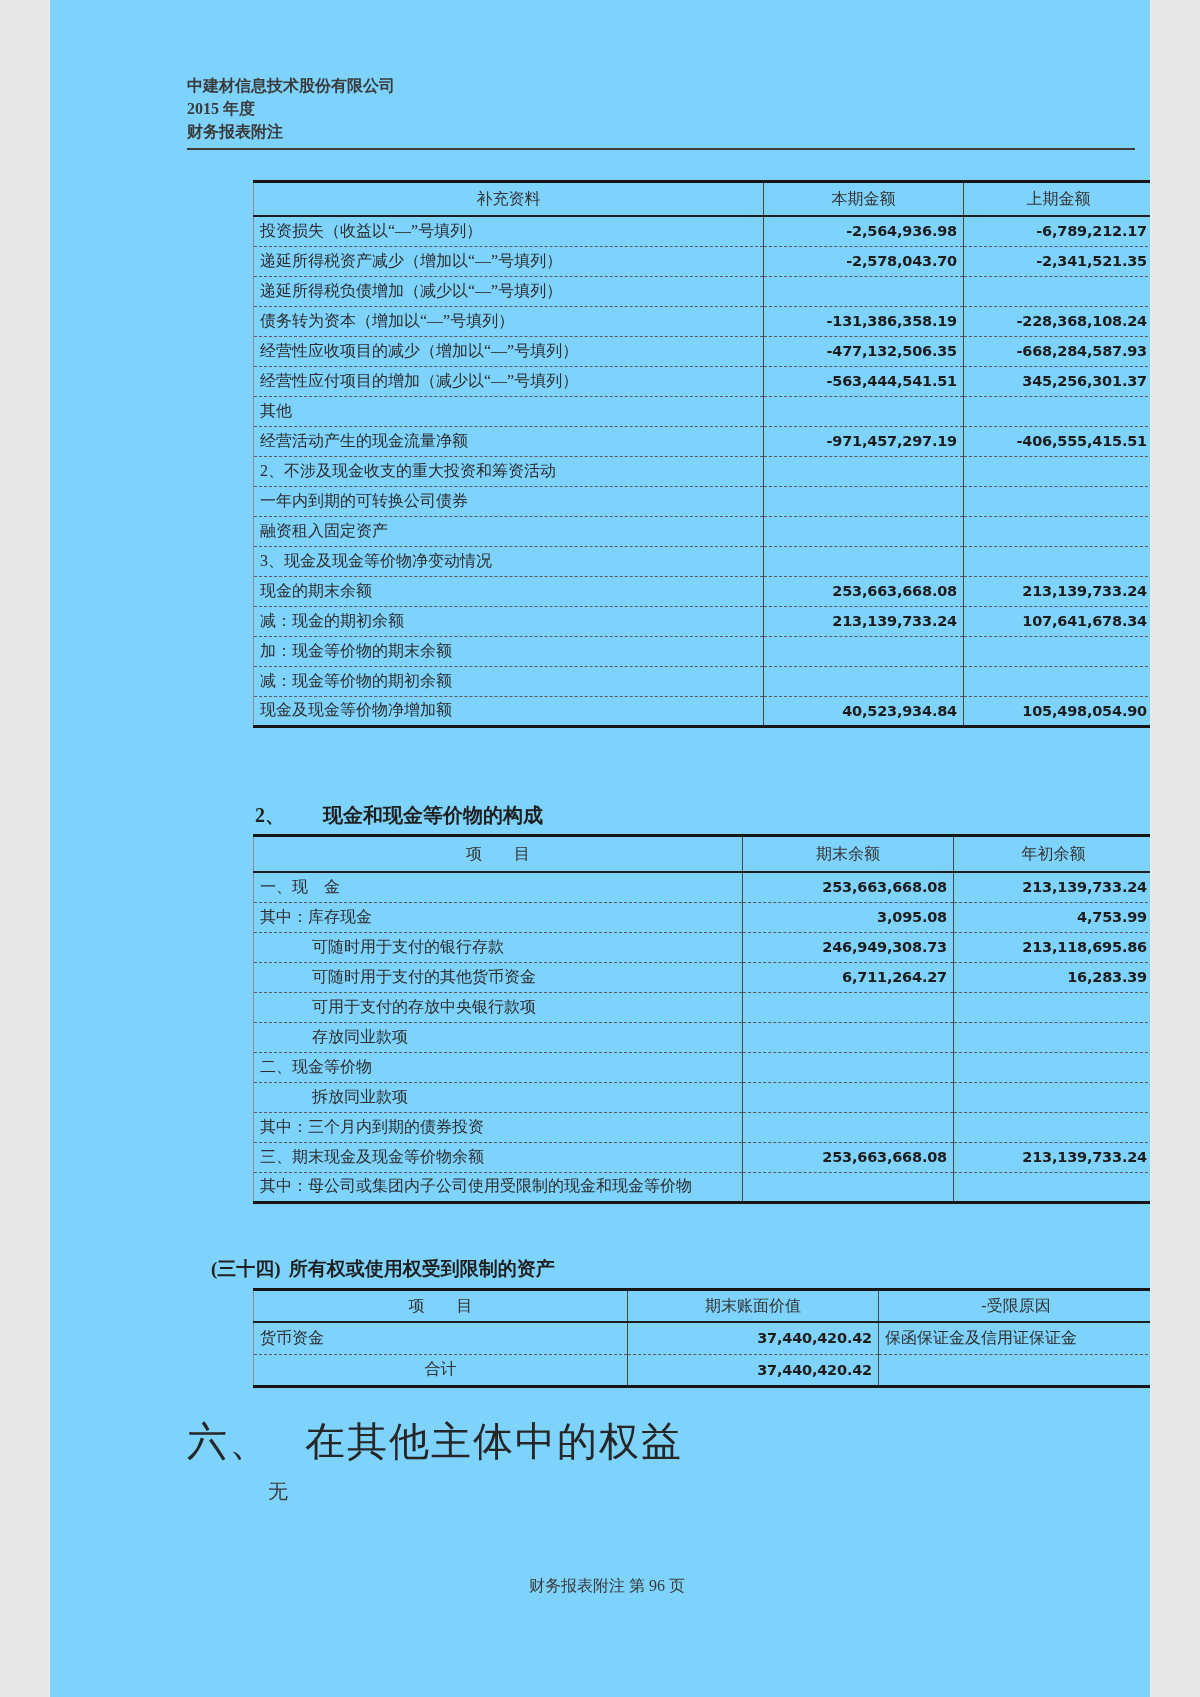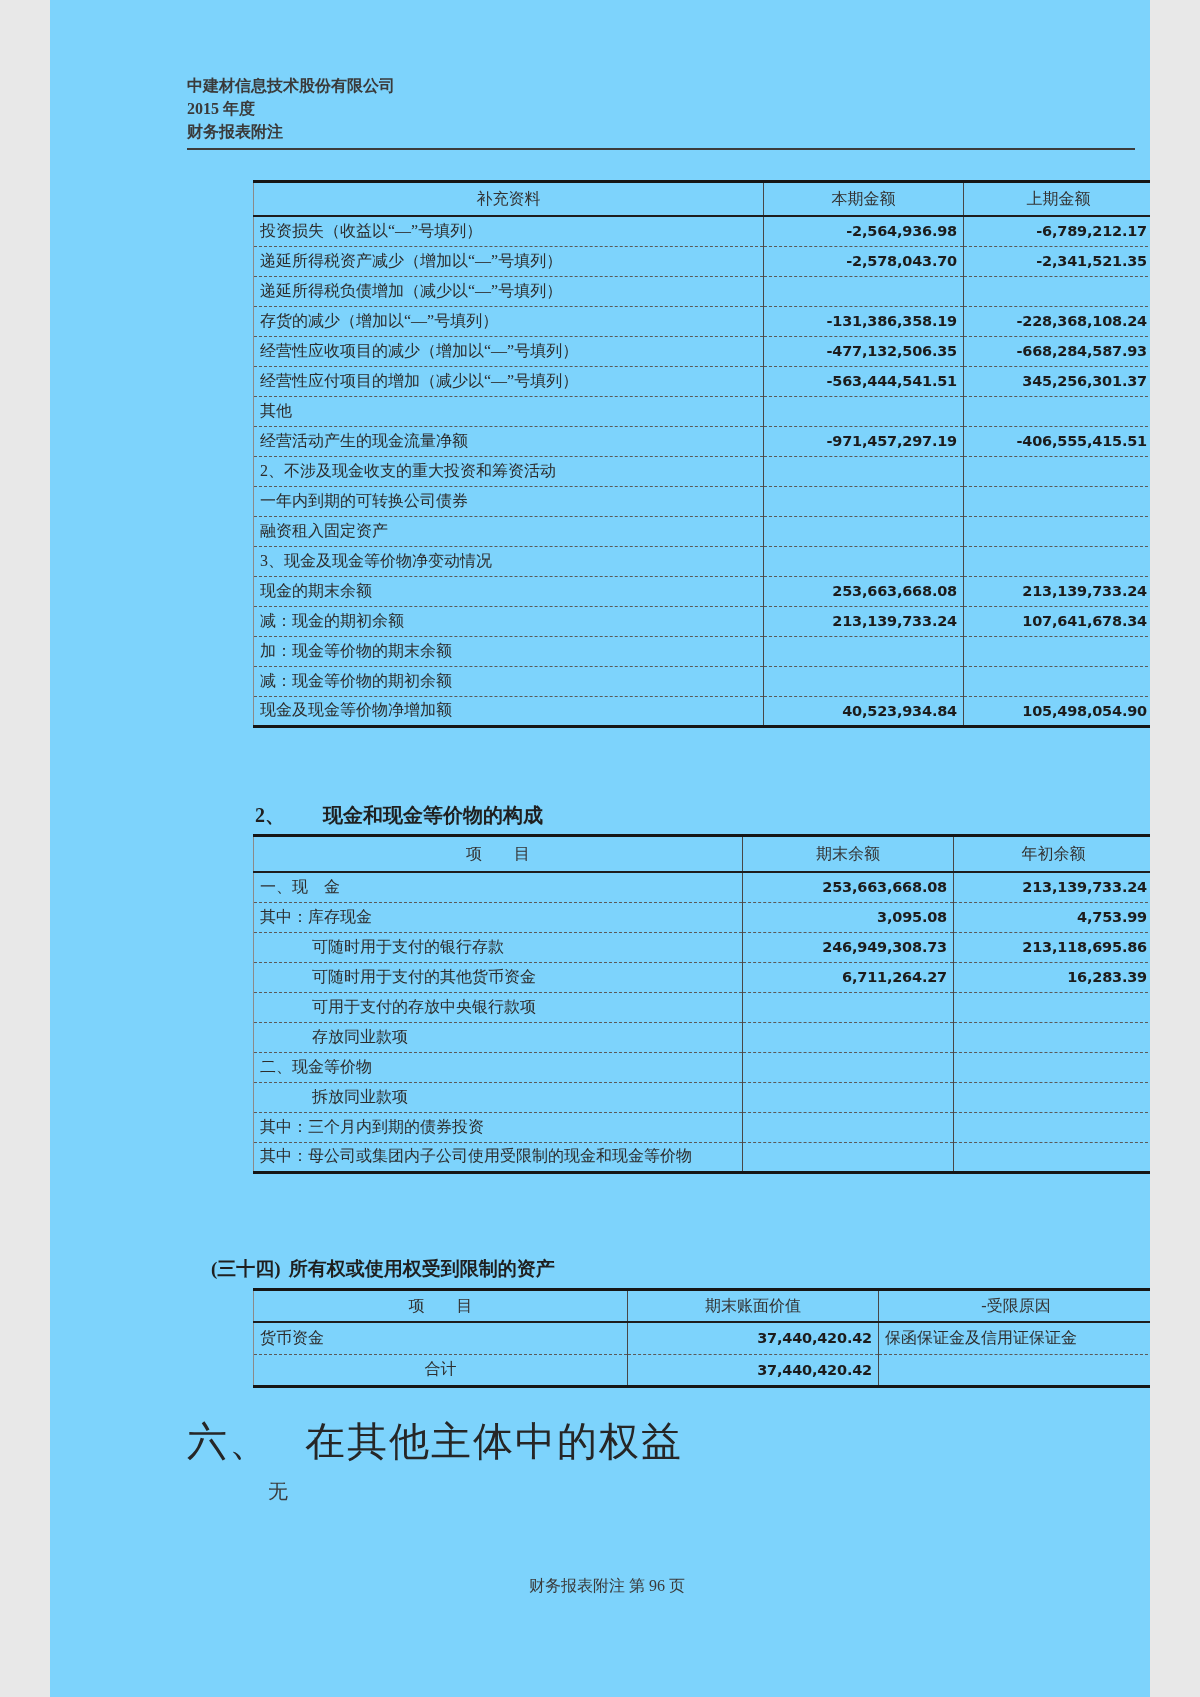--- a/index.html
+++ b/index.html
@@ -111,21 +111,21 @@
           <td class="lbl al-left">递延所得税资产减少（增加以“—”号填列）</td>
           <td class="num al-right">-2,578,043.70</td>
           <td class="num al-right">-2,341,521.35</td>
         </tr>
         <tr>
           <td class="lbl al-left">递延所得税负债增加（减少以“—”号填列）</td>
           <td class="num al-right"></td>
           <td class="num al-right"></td>
         </tr>
         <tr>
-          <td class="lbl al-left">存货的减少（增加以“—”号填列）</td>
+          <td class="lbl al-left">债务转为资本（增加以“—”号填列）</td>
           <td class="num al-right">-131,386,358.19</td>
           <td class="num al-right">-228,368,108.24</td>
         </tr>
         <tr>
           <td class="lbl al-left">经营性应收项目的减少（增加以“—”号填列）</td>
           <td class="num al-right">-477,132,506.35</td>
           <td class="num al-right">-668,284,587.93</td>
         </tr>
         <tr>
           <td class="lbl al-left">经营性应付项目的增加（减少以“—”号填列）</td>
@@ -248,20 +248,25 @@
           <td class="lbl al-left ind">拆放同业款项</td>
           <td class="num al-right"></td>
           <td class="num al-right"></td>
         </tr>
         <tr>
           <td class="lbl al-left">其中：三个月内到期的债券投资</td>
           <td class="num al-right"></td>
           <td class="num al-right"></td>
         </tr>
         <tr>
+          <td class="lbl al-left">三、期末现金及现金等价物余额</td>
+          <td class="num al-right">253,663,668.08</td>
+          <td class="num al-right">213,139,733.24</td>
+        </tr>
+        <tr>
           <td class="lbl al-left">其中：母公司或集团内子公司使用受限制的现金和现金等价物</td>
           <td class="num al-right"></td>
           <td class="num al-right"></td>
         </tr>
       </tbody>
   </table>
 
   <div class="sec34-heading">
     <span class="sec-num">(三十四)</span>
     <span>所有权或使用权受到限制的资产</span>

